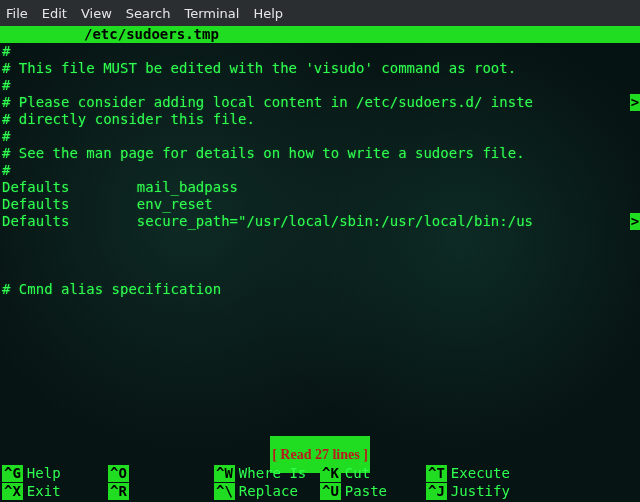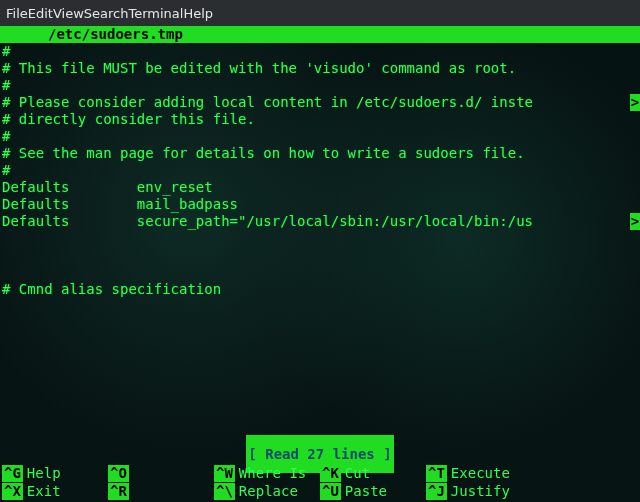--- a/index.html
+++ b/index.html
@@ -15,21 +15,21 @@
   
   .menubar {
     height: 26px;
     background: #2a2e31;
     color: #e6e6e6;
     font-family: "DejaVu Sans", "Segoe UI", sans-serif;
     font-size: 13px;
     display: flex;
     align-items: center;
     padding: 0 6px;
-    gap: 0;
+    gap: 14px;
   }
   .menubar span { cursor: default; }
   
   .term {
     position: relative;
     width: 640px;
     height: 476px;
     
     background:
       radial-gradient(circle at 30% 40%, #0e2a24 0%, rgba(8,16,16,0) 45%),
@@ -43,21 +43,21 @@
     white-space: pre;
   }
   .titlebar {
     background: #21dd21;
     color: #000;
     font-weight: bold;
     display: flex;
     align-items: center;
   }
   .titlebar .left { padding-left: 6px; flex: 0 0 auto; }
-  .titlebar .center { flex: 1; text-align: left; padding-left: 48px;}
+  .titlebar .center { flex: 1; text-align: left; padding-left: 84px;}
   .line {
     padding-left: 2px;
     color: #2fff4f;
     text-shadow: 0 0 2px rgba(47,255,79,0.25);
   }
   .overflow-cell {
     position: absolute;
     right: 0;
     width: 10px;
     height: 17px;
@@ -73,23 +73,24 @@
     bottom: 0;
     left: 0;
     width: 640px;
   }
   .status {
     text-align: center;
     height: 18px;
   }
   .status span {
     background: #21dd21;
-    color: #0c4a6e;
+    color: #b91c1c;
     font-weight: bold;
     padding: 11px 2px;
+    font-family: Liberation Serif, serif;
   }
   .shortcuts {
     display: grid;
     grid-template-columns: repeat(6, 1fr);
     grid-auto-rows: 18px;
     padding: 0 2px 2px 2px;
   }
   .sc {
     display: flex;
     align-items: center;
@@ -126,22 +127,22 @@
 
   <div id="lines">
       <div class="row line">#</div>
       <div class="row line"># This file MUST be edited with the 'visudo' command as root.</div>
       <div class="row line">#</div>
       <div class="row line"># Please consider adding local content in /etc/sudoers.d/ inste</div>
       <div class="row line"># directly consider this file.</div>
       <div class="row line">#</div>
       <div class="row line"># See the man page for details on how to write a sudoers file.</div>
       <div class="row line">#</div>
+      <div class="row line">Defaults        mail_badpass</div>
       <div class="row line">Defaults        env_reset</div>
-      <div class="row line">Defaults        mail_badpass</div>
       <div class="row line">Defaults        secure_path="/usr/local/sbin:/usr/local/bin:/us</div>
       <div class="row line"></div>
       <div class="row line"></div>
       <div class="row line"></div>
       <div class="row line"># Cmnd alias specification</div>
       <div class="row line"></div>
     </div>
 
   <div class="statusarea">
     <div class="status">

